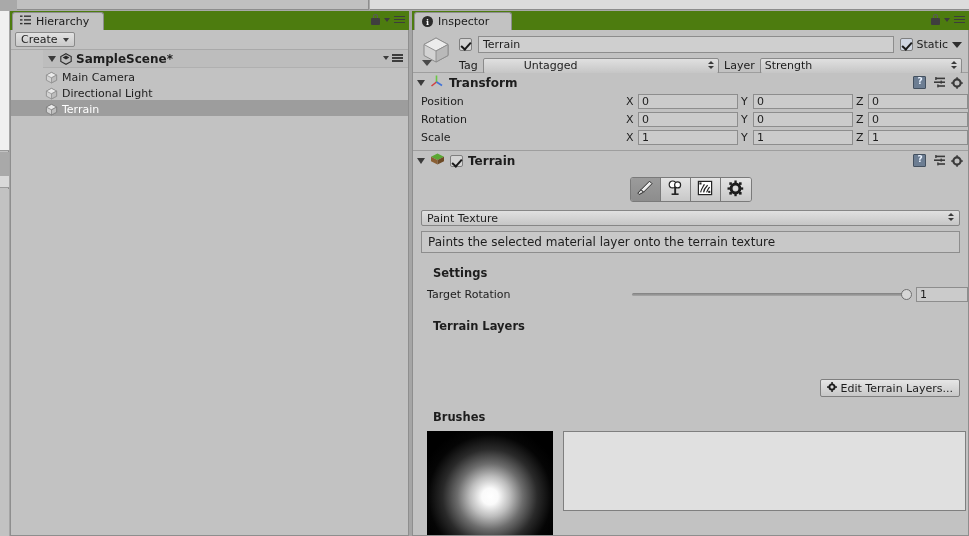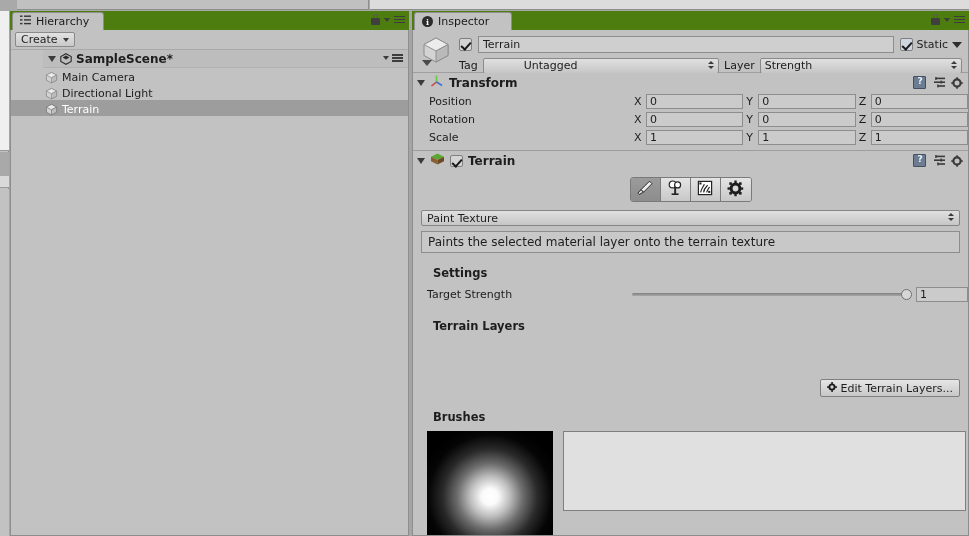--- a/index.html
+++ b/index.html
@@ -109,21 +109,21 @@
   
   .comp-head { height:19px; display:flex; align-items:center; gap:5px; padding-left:4px;
       background:#c2c2c2; position:relative; }
   .comp-head .title { font-weight:bold; font-size:12px; }
   .comp-icons { position:absolute; right:5px; top:3px; display:flex; align-items:center; gap:6px; }
   .book-ico { width:13px; height:13px; background:#6c7d92; border:1px solid #43505f; border-radius:1px; position:relative;}
   .book-ico::after { content:"?"; position:absolute; left:3.5px; top:-1px; font-size:9px; color:#e9f2ff; font-weight:bold;}
   .preset-ico { width:13px; height:11px; position:relative;}
   .gear-ico { width:12px; height:12px; position:relative; }
 
-  .xform-row { height:18px; display:flex; align-items:center; padding-left:8px;margin-left:8px; }
+  .xform-row { height:18px; display:flex; align-items:center; padding-left:8px; }
   .xform-row .name { width:205px; font-size:11px; }
   .axis { display:flex; align-items:center; gap:3px; flex:1; }
   .axis .ax { width:9px; font-size:11px; }
   .field { flex:1; height:15px; background:#cbcbcb; border:1px solid #8d8d8d;
       display:flex; align-items:center; padding:0 3px; font-size:11px; }
 
   
   .terr-toolbar { display:flex; justify-content:center; margin-top:7px; }
   .ttgroup { display:flex; border:1px solid #7a7a7a; border-radius:3px; overflow:hidden; }
   .ttbtn { width:30px; height:23px; background:linear-gradient(#e4e4e4,#c8c8c8);
@@ -522,21 +522,21 @@
         </span>
       </div>
 
       <div class="helpbox">
         <span>Paints the selected material layer onto the terrain texture</span>
       </div>
 
       <div class="sec-title">Settings</div>
 
       <div class="slider-row">
-        <span class="slabel">Target Strength</span>
+        <span class="slabel">Target Rotation</span>
         <span class="slider-wrap">
           <span class="s-track"></span>
           <span class="s-knob"></span>
           <span class="s-num">
             <span>1</span>
           </span>
         </span>
       </div>
 
       <div class="sec-title" style="margin-top:16px;">Terrain Layers</div>

